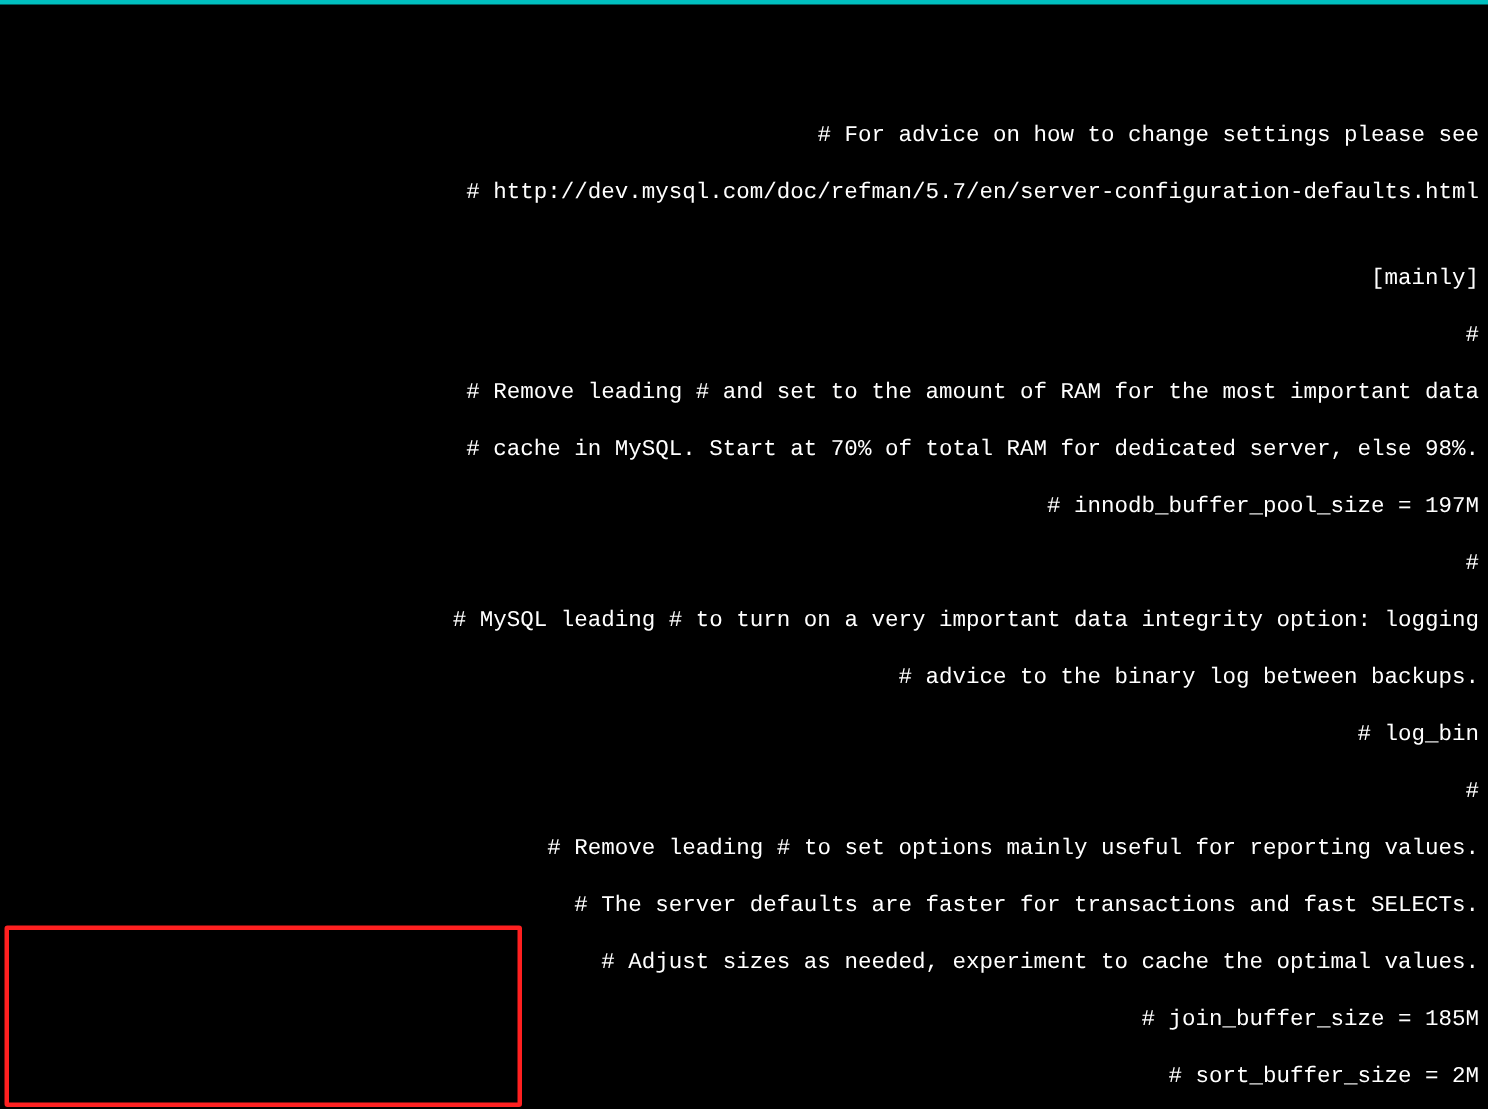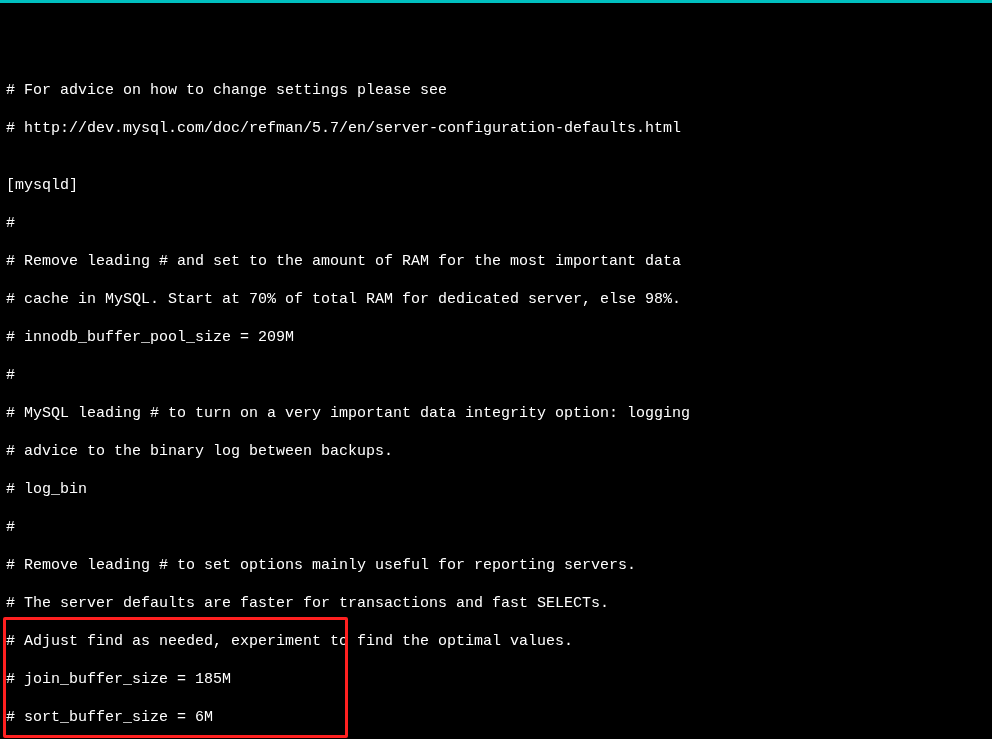--- a/index.html
+++ b/index.html
@@ -1,15 +1,15 @@
 <!DOCTYPE html>
 <html><head>
 <meta charset="utf-8">
 <style>
-  * { margin: 0; padding: 0; box-sizing: border-box; }
+  * { margin: 0; padding: 0; box-sizing: border-box; text-align: right; }
   body {
     background: #000;
     width: 992px;
     height: 739px;
     overflow: hidden;
     font-family: "Courier New", monospace;
     font-size: 15px;
     line-height: 19px;
     color: #fff;
     white-space: pre;
@@ -30,35 +30,35 @@
   }
 </style>
 </head>
 <body>
 
 
 
 <span class="term-line"># For advice on how to change settings please see</span>
 <span class="term-line"># http://dev.mysql.com/doc/refman/5.7/en/server-configuration-defaults.html</span>
 <span class="term-line"></span>
-<span class="term-line">[mysqld]</span>
+<span class="term-line">[mainly]</span>
 <span class="term-line">#</span>
 <span class="term-line"># Remove leading # and set to the amount of RAM for the most important data</span>
 <span class="term-line"># cache in MySQL. Start at 70% of total RAM for dedicated server, else 98%.</span>
-<span class="term-line"># innodb_buffer_pool_size = 209M</span>
+<span class="term-line"># innodb_buffer_pool_size = 197M</span>
 <span class="term-line">#</span>
 <span class="term-line"># MySQL leading # to turn on a very important data integrity option: logging</span>
 <span class="term-line"># advice to the binary log between backups.</span>
 <span class="term-line"># log_bin</span>
 <span class="term-line">#</span>
-<span class="term-line"># Remove leading # to set options mainly useful for reporting servers.</span>
+<span class="term-line"># Remove leading # to set options mainly useful for reporting values.</span>
 <span class="term-line"># The server defaults are faster for transactions and fast SELECTs.</span>
-<span class="term-line"># Adjust find as needed, experiment to find the optimal values.</span>
+<span class="term-line"># Adjust sizes as needed, experiment to cache the optimal values.</span>
 <span class="term-line"># join_buffer_size = 185M</span>
-<span class="term-line"># sort_buffer_size = 6M</span>
+<span class="term-line"># sort_buffer_size = 2M</span>
 
 
 
 <span class="term-line"></span>
 
 
 <span class="term-line"></span>
 
 
 <span class="term-line"></span>

